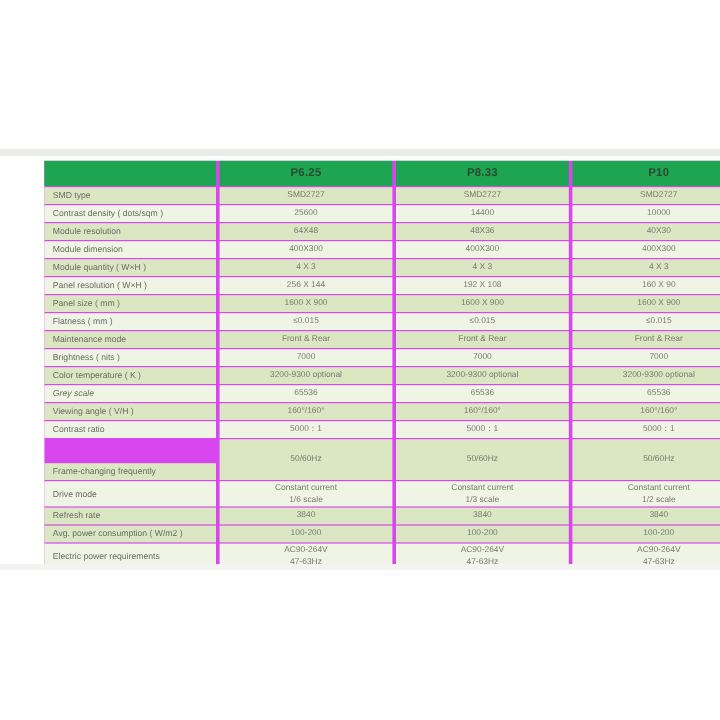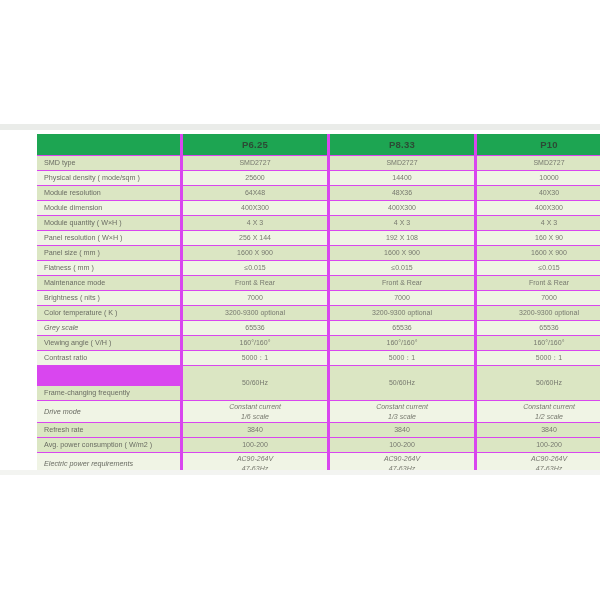--- a/index.html
+++ b/index.html
@@ -25,21 +25,21 @@
   }
   .t-row.header .cell{
     height:21px;display:flex;align-items:center;justify-content:center;
     font-size:9.5px;font-weight:bold;letter-spacing:.2px;
   }
   .t-row.header .cell.label-cell{justify-content:flex-start;}
   .t-row.body .cell{
     min-height:14px;display:flex;align-items:center;justify-content:center;
     font-size:7px;color:#77796f;text-align:center;line-height:1.35;
   }
-  .t-row.body.tall .cell{min-height:21px;font-style:italic;}
+  .t-row.body.tall .cell{min-height:21px;}
   .t-row.body .cell.label-cell{
     justify-content:flex-start;padding-left:7px;color:#6a6c63;font-size:7.2px;
     text-align:left;
   }
   .multiline{white-space:pre-line;}
 </style>
 </head>
 <body>
 
 <div class="top-divider"></div>
@@ -52,21 +52,21 @@
     <div class="cell" style="background: rgb(29, 165, 82); color: rgb(44, 74, 53);">P10</div>
   </div>
 
 <div class="t-row body">
       <div class="cell label-cell" style="background: rgb(219, 230, 195);">SMD type</div>
       <div class="cell multiline" style="background: rgb(219, 230, 195);">SMD2727</div>
       <div class="cell multiline" style="background: rgb(219, 230, 195);">SMD2727</div>
       <div class="cell multiline" style="background: rgb(219, 230, 195);">SMD2727</div>
     </div>
     <div class="t-row body">
-      <div class="cell label-cell" style="background: rgb(240, 244, 229);">Physical density ( mode/sqm )</div>
+      <div class="cell label-cell" style="background: rgb(240, 244, 229);">Contrast density ( dots/sqm )</div>
       <div class="cell multiline" style="background: rgb(240, 244, 229);">25600</div>
       <div class="cell multiline" style="background: rgb(240, 244, 229);">14400</div>
       <div class="cell multiline" style="background: rgb(240, 244, 229);">10000</div>
     </div>
     <div class="t-row body">
       <div class="cell label-cell" style="background: rgb(219, 230, 195);">Module resolution</div>
       <div class="cell multiline" style="background: rgb(219, 230, 195);">64X48</div>
       <div class="cell multiline" style="background: rgb(219, 230, 195);">48X36</div>
       <div class="cell multiline" style="background: rgb(219, 230, 195);">40X30</div>
     </div>

